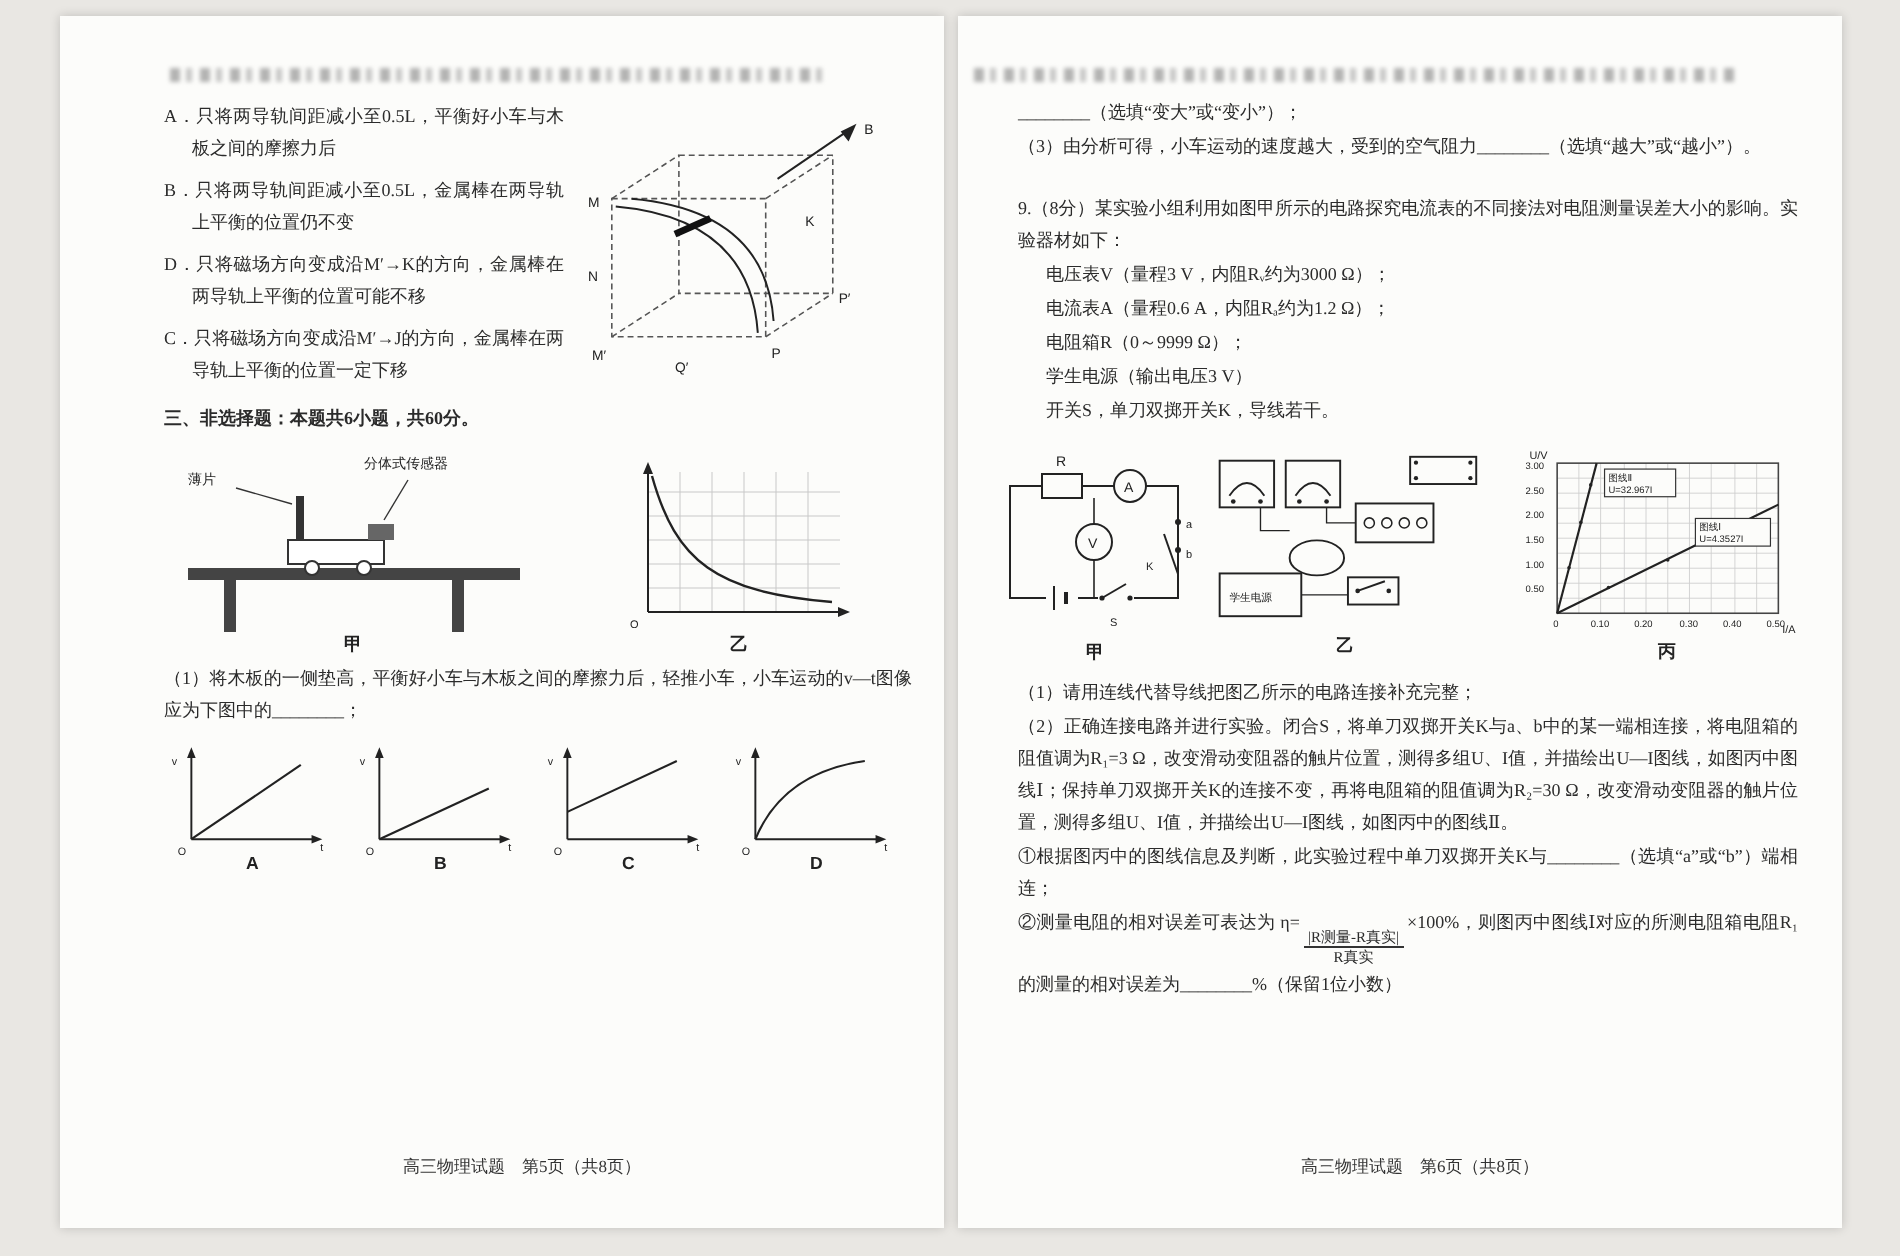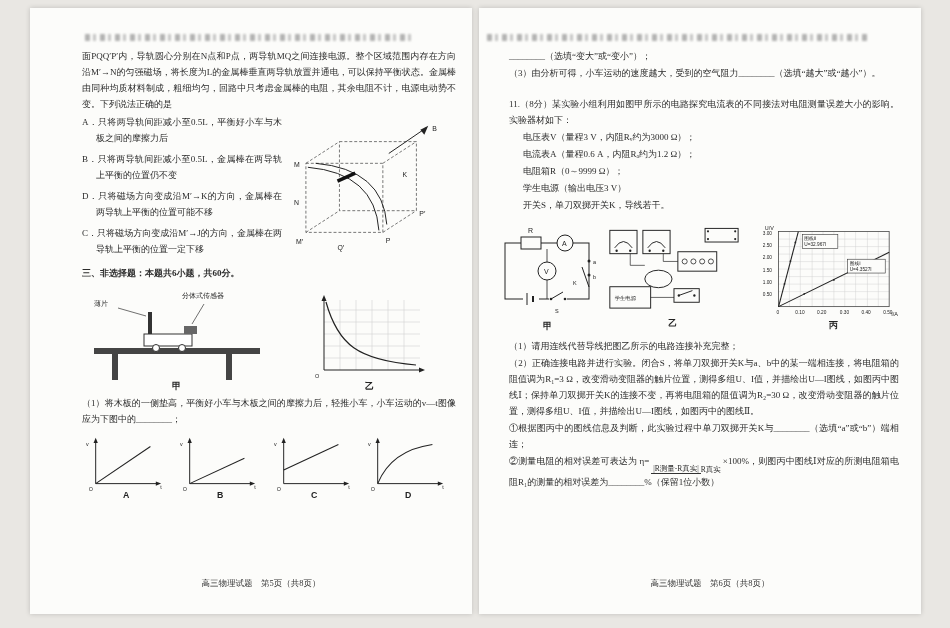--- a/index.html
+++ b/index.html
@@ -38,38 +38,37 @@
   .section-head { font-weight:bold; margin:3px 0 2px; }
   .q13-figs { display:flex; align-items:flex-end; gap:26px; margin:5px 0 3px; padding-left:4px; }
   .abcd-row { display:flex; gap:8px; margin-top:5px; }
   .gap-block { height:14px; }
   .equip { padding-left:14px; }
   .fig-row { display:flex; align-items:flex-end; gap:3px; margin:8px 0 5px -16px; }
   .footer {
     position:absolute; bottom:24px; left:0; right:0;
     text-align:center; font-size:8.5px; color:#333;padding-left:20px;
   }
-  .frac { display:inline-flex; flex-direction:row; align-items:center; vertical-align:-7px; font-size:7.5px; line-height:1.25; margin:0 2px; }
+  .frac { display:inline-flex; flex-direction:column; align-items:center; vertical-align:-7px; font-size:7.5px; line-height:1.25; margin:0 2px; }
   .frac .num { border-bottom:1px solid #333; padding:0 2px; }
   svg { display:block; flex:none; }
   svg text { font-size:7px; fill:#222; font-family:"Liberation Sans","DejaVu Sans",sans-serif; }
   svg text.cap { font-size:9px; font-weight:bold; }
   svg text.tiny { font-size:5.5px; }
   svg text.leg { font-size:4.8px; }
 </style>
 </head>
 <body>
 
 <div class="spread">
 
   <section class="page page-left">
     <div class="smudge s-left"></div>
     <div class="content">
 
-      <p class="para">面PQQ′P′内，导轨圆心分别在N点和P点，两导轨MQ之间连接电源。整个区域范围内存在方向沿M′→N的匀强磁场，将长度为L的金属棒垂直两导轨放置并通电，可以保持平衡状态。金属棒由同种均质材料制成，粗细均匀，回路中只考虑金属棒的电阻，其余电阻不计，电源电动势不变。下列说法正确的是</p>
 
       <div class="q12-row">
         <div class="options">
           <p class="option">A．只将两导轨间距减小至0.5L，平衡好小车与木板之间的摩擦力后</p>
           <p class="option">B．只将两导轨间距减小至0.5L，金属棒在两导轨上平衡的位置仍不变</p>
           <p class="option">D．只将磁场方向变成沿M′→K的方向，金属棒在两导轨上平衡的位置可能不移</p>
           <p class="option">C．只将磁场方向变成沿M′→J的方向，金属棒在两导轨上平衡的位置一定下移</p>
         </div>
         <svg class="fig-rail" width="168" height="146" viewBox="0 0 170 148">
 
@@ -211,21 +210,21 @@
 
   <section class="page page-right">
     <div class="smudge s-right"></div>
     <div class="content">
 
       <p class="para">________（选填“变大”或“变小”）；</p>
       <p class="para">（3）由分析可得，小车运动的速度越大，受到的空气阻力________（选填“越大”或“越小”）。</p>
 
       <div class="gap-block"></div>
 
-      <p class="para">11.（8分）某实验小组利用如图甲所示的电路探究电流表的不同接法对电阻测量误差大小的影响。实验器材如下：</p>
+      <p class="para">9.（8分）某实验小组利用如图甲所示的电路探究电流表的不同接法对电阻测量误差大小的影响。实验器材如下：</p>
       <div class="equip">
         <p class="para">电压表V（量程3 V，内阻Rᵥ约为3000 Ω）；</p>
         <p class="para">电流表A（量程0.6 A，内阻Rₐ约为1.2 Ω）；</p>
         <p class="para">电阻箱R（0～9999 Ω）；</p>
         <p class="para">学生电源（输出电压3 V）</p>
         <p class="para">开关S，单刀双掷开关K，导线若干。</p>
       </div>
 
       <div class="fig-row">
 

